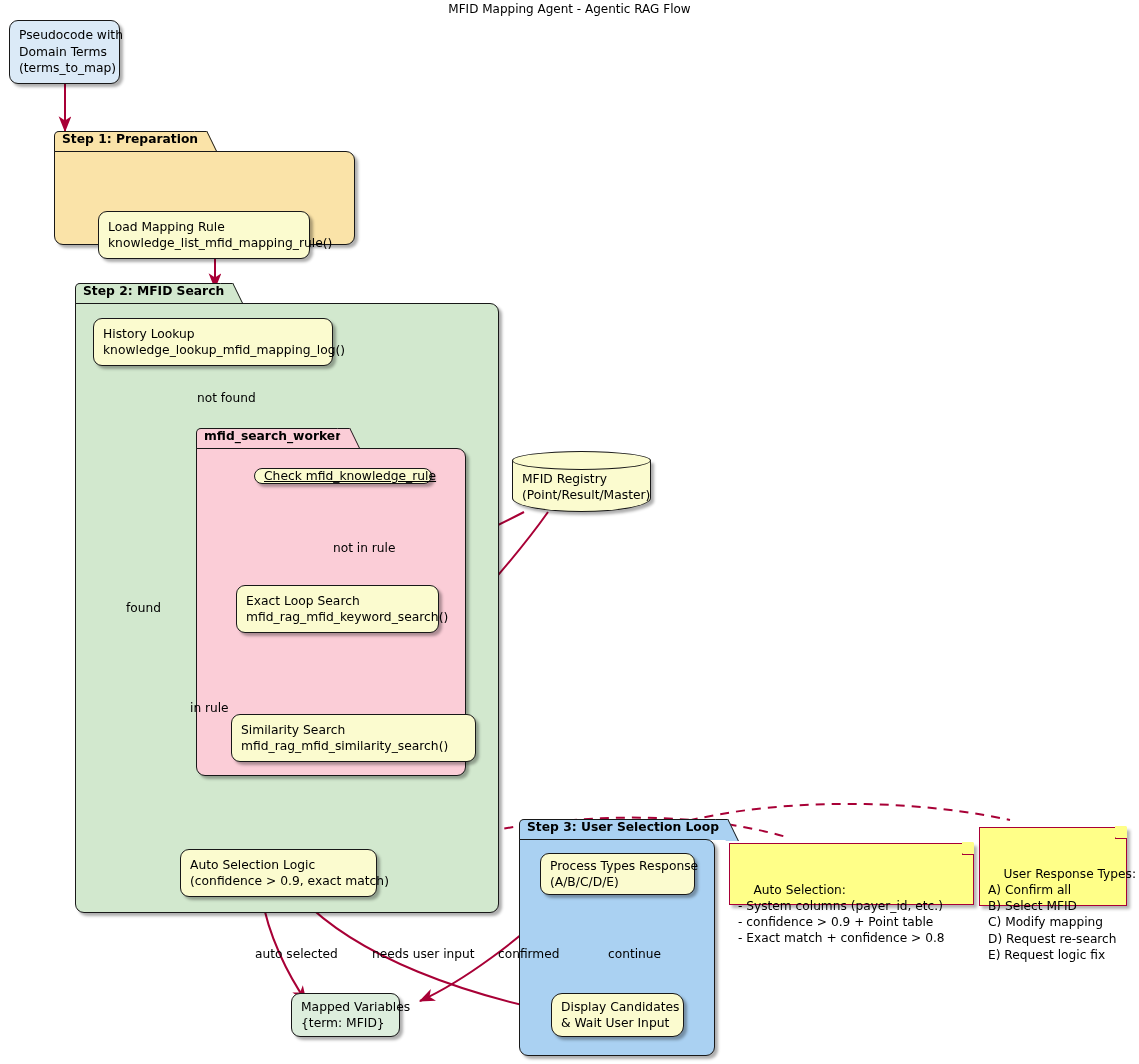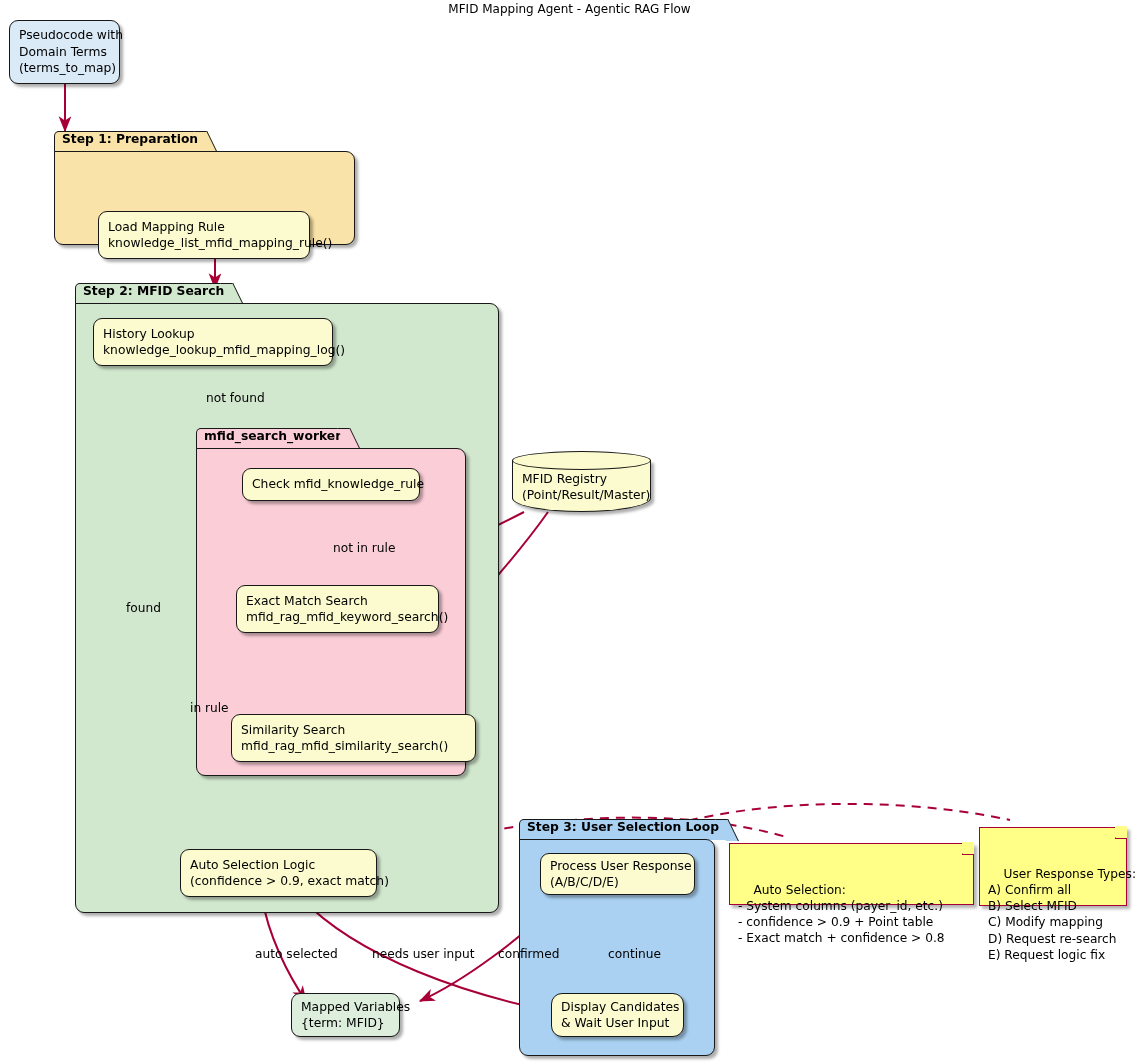--- a/index.html
+++ b/index.html
@@ -194,41 +194,41 @@
   <div class="node n-yellow" style="left:98px;top:191px;width:212px;height:48px;margin-top:20px;">
     <span>Load Mapping Rule
 knowledge_list_mfid_mapping_rule()</span>
   </div>
 
   <div class="node n-yellow" style="left:93px;top:318px;width:240px;height:48px;">
     <span>History Lookup
 knowledge_lookup_mfid_mapping_log()</span>
   </div>
 
-  <div class="node n-yellow" style="left:242px;top:468px;width:178px;height:33px;">
+  <div class="node n-yellow" style="left:254px;top:468px;width:178px;height:16px;text-decoration:underline;">
     <span>Check mfid_knowledge_rule</span>
   </div>
 
   <div class="node n-yellow" style="left:236px;top:585px;width:203px;height:48px;">
-    <span>Exact Match Search
+    <span>Exact Loop Search
 mfid_rag_mfid_keyword_search()</span>
   </div>
 
   <div class="node n-yellow" style="left:231px;top:714px;width:245px;height:48px;">
     <span>Similarity Search
 mfid_rag_mfid_similarity_search()</span>
   </div>
 
   <div class="node n-yellow" style="left:180px;top:849px;width:197px;height:48px;">
     <span>Auto Selection Logic
 (confidence &gt; 0.9, exact match)</span>
   </div>
 
   <div class="node n-yellow" style="left:540px;top:853px;width:155px;height:42px;">
-    <span>Process User Response
+    <span>Process Types Response
 (A/B/C/D/E)</span>
   </div>
 
   <div class="node n-yellow" style="left:551px;top:993px;width:133px;height:44px;border-radius:11px;">
     <span>Display Candidates
 &amp; Wait User Input</span>
   </div>
 
   <div class="node n-green" style="left:291px;top:993px;width:109px;height:44px;">
     <span>Mapped Variables
@@ -253,21 +253,21 @@
   <div class="note" style="left:979px;top:827px;width:148px;height:79px;">
     <span class="fold"></span>
     <span>User Response Types:
 A) Confirm all
 B) Select MFID
 C) Modify mapping
 D) Request re-search
 E) Request logic fix</span>
   </div>
 
-  <div class="elabel" style="left:206px;top:391px;">not found</div>
+  <div class="elabel" style="left:197px;top:391px;">not found</div>
   <div class="elabel" style="left:126px;top:601px;">found</div>
   <div class="elabel" style="left:333px;top:541px;">not in rule</div>
   <div class="elabel" style="left:190px;top:661px;margin-top:40px;">in rule</div>
   <div class="elabel" style="left:255px;top:947px;">auto selected</div>
   <div class="elabel" style="left:372px;top:947px;">needs user input</div>
   <div class="elabel" style="left:498px;top:947px;">confirmed</div>
   <div class="elabel" style="left:608px;top:947px;">continue</div>
 
 </div>
 

